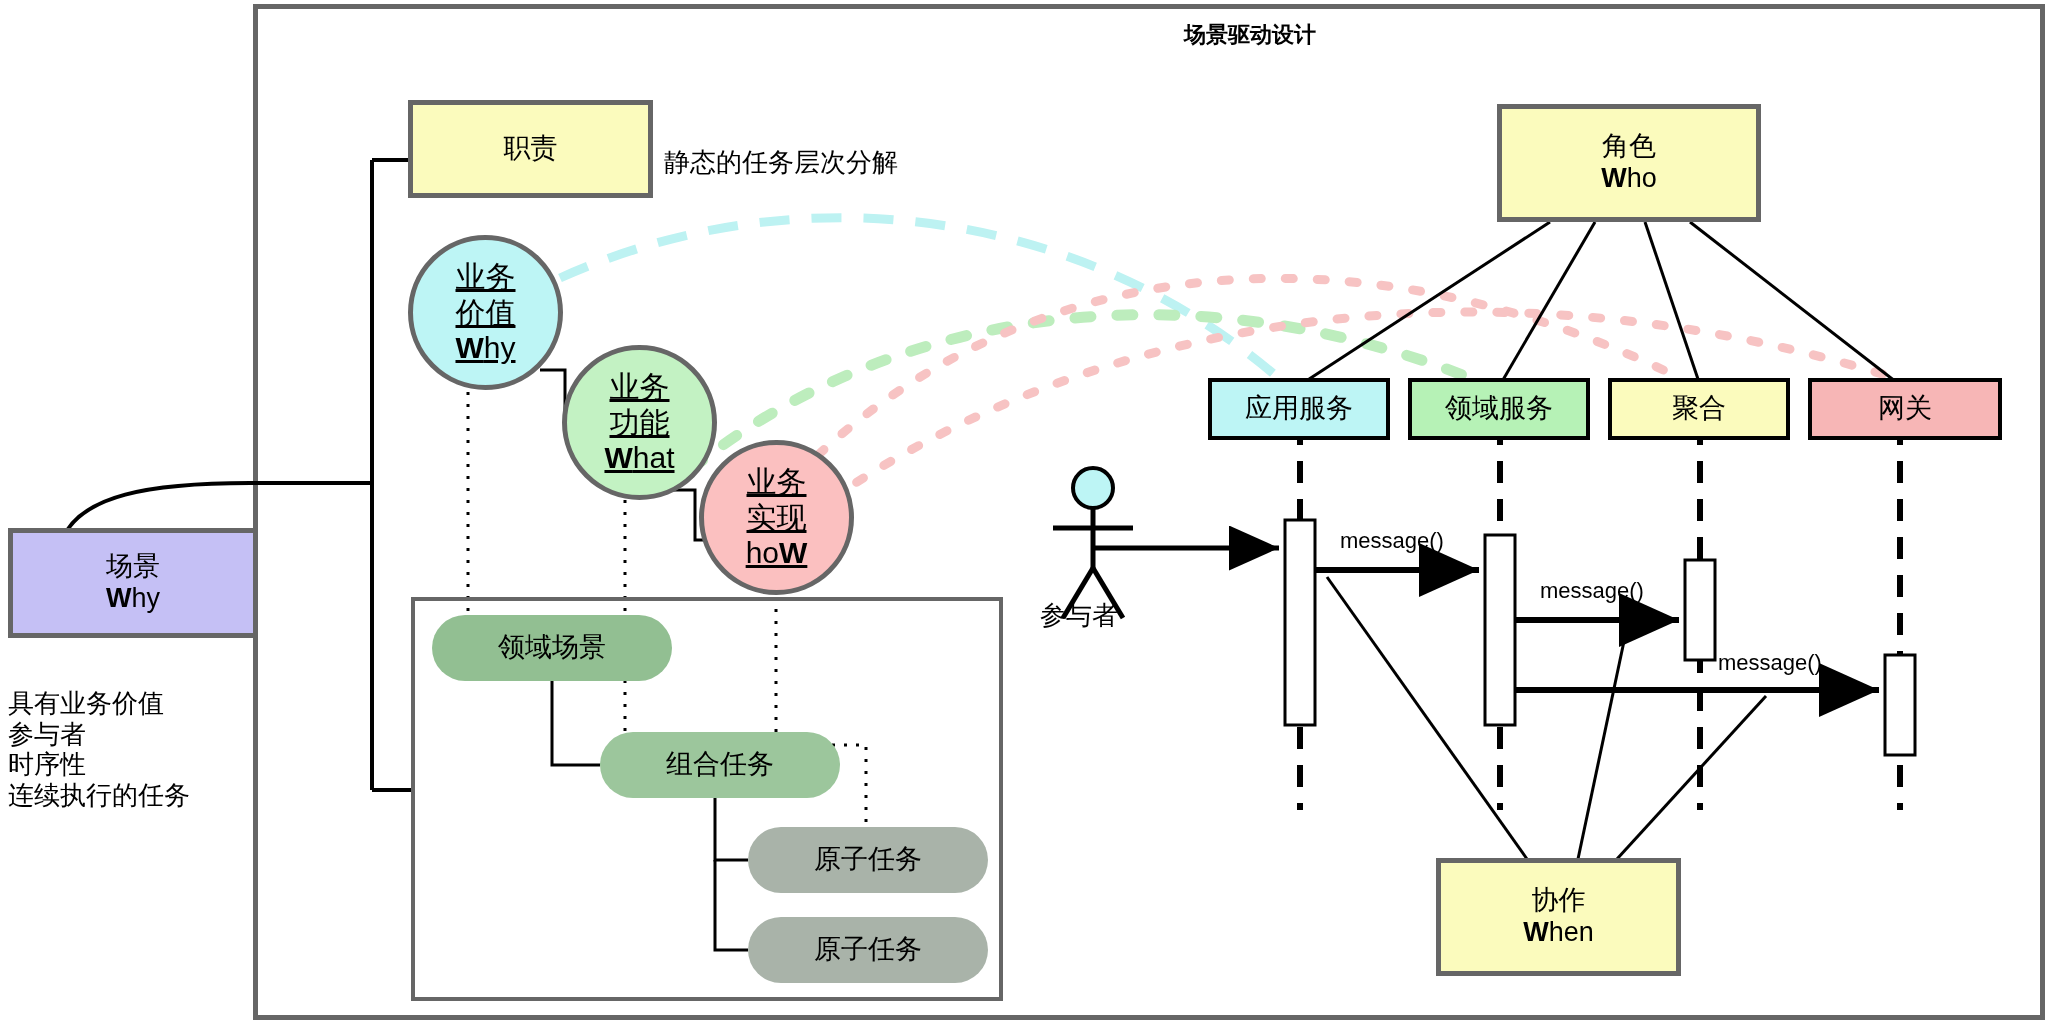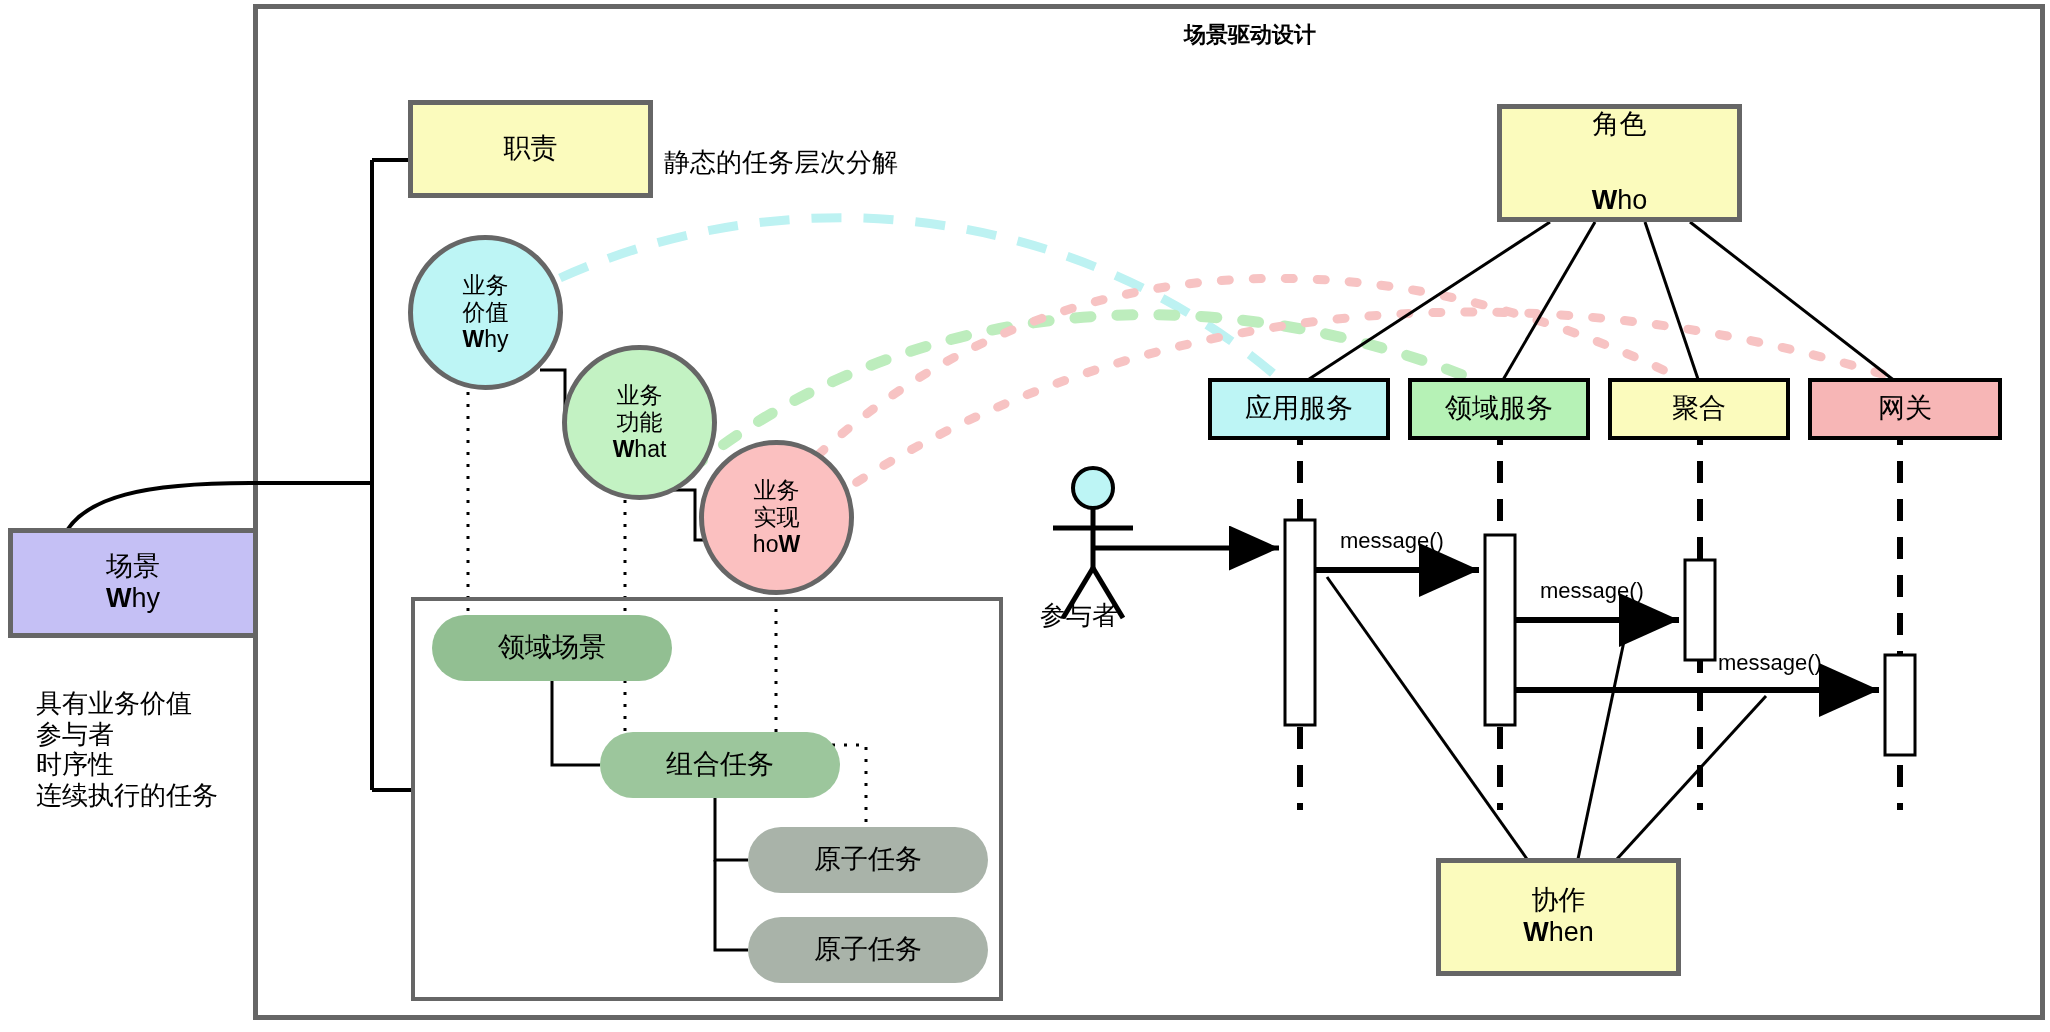--- a/index.html
+++ b/index.html
@@ -7,29 +7,29 @@
   #stage { position:absolute; left:0; top:0; width:2050px; height:1032px; }
   svg.layer { position:absolute; left:0; top:0; width:2050px; height:1032px; }
   .node { position:absolute; box-sizing:border-box; display:flex; flex-direction:column;
           align-items:center; justify-content:center; text-align:center; color:#000; }
   .rect-node { border:5px solid #666666; }
   .circ-node { border:5px solid #666666; border-radius:50%; }
   .sq-node { border:4px solid #000000; }
   .round-node { border-radius:34px; }
   .ln { display:block; line-height:1.18; white-space:nowrap; }
   .big { font-size:27px; }
-  .mid { font-size:23px; }
+  .mid { font-size:30px;text-decoration:underline; }
   #title { position:absolute; left:1050px; top:20px; width:400px; text-align:center;
            font-size:22px; font-weight:bold; color:#000; }
   #outer-frame { position:absolute; left:253px; top:4px; width:1792px; height:1016px;
                  border:5px solid #666666; box-sizing:border-box; background:transparent; }
   #task-frame { position:absolute; left:411px; top:597px; width:592px; height:404px;
                 border:4px solid #666666; box-sizing:border-box; background:transparent; }
   #note-static { position:absolute; left:664px; top:145px; font-size:26px; color:#000; white-space:nowrap; }
-  #bullets { position:absolute; left:8px; top:688px; font-size:26px; color:#000; line-height:1.36;margin-left:28px; }
+  #bullets { position:absolute; left:8px; top:688px; font-size:26px; color:#000; line-height:1.36; }
   .msg-label { position:absolute; font-size:22px; color:#000; white-space:nowrap; }
   .actor-label { position:absolute; font-size:26px; color:#000; white-space:nowrap; }
 </style>
 </head>
 <body>
 
 <div id="stage">
 
   <div id="outer-frame"></div>
   <div id="title">场景驱动设计</div>
@@ -142,21 +142,21 @@
   <div class="node round-node" style="left:600px; top:732px; width:240px; height:66px; background:#9cc69c;">
     <span class="ln big">组合任务</span>
   </div>
   <div class="node round-node" style="left:748px; top:827px; width:240px; height:66px; background:#a9b3a9;">
     <span class="ln big">原子任务</span>
   </div>
   <div class="node round-node" style="left:748px; top:917px; width:240px; height:66px; background:#a9b3a9;">
     <span class="ln big">原子任务</span>
   </div>
 
-  <div class="node rect-node" style="left:1497px; top:104px; width:245px; height:118px; background:#fbfbbd;justify-content:space-between;">
+  <div class="node rect-node" style="left:1497px; top:104px; width:264px; height:118px; background:#fbfbbd;">
     <span class="ln big">角色</span>
     <span class="ln big"><b>W</b><span>ho</span></span>
   </div>
 
   <div class="node sq-node" style="left:1208px; top:378px; width:182px; height:62px; background:#bdf5f5;">
     <span class="ln big">应用服务</span>
   </div>
   <div class="node sq-node" style="left:1608px; top:378px; width:182px; height:62px; background:#fbfbbd;">
     <span class="ln big">聚合</span>
   </div>

